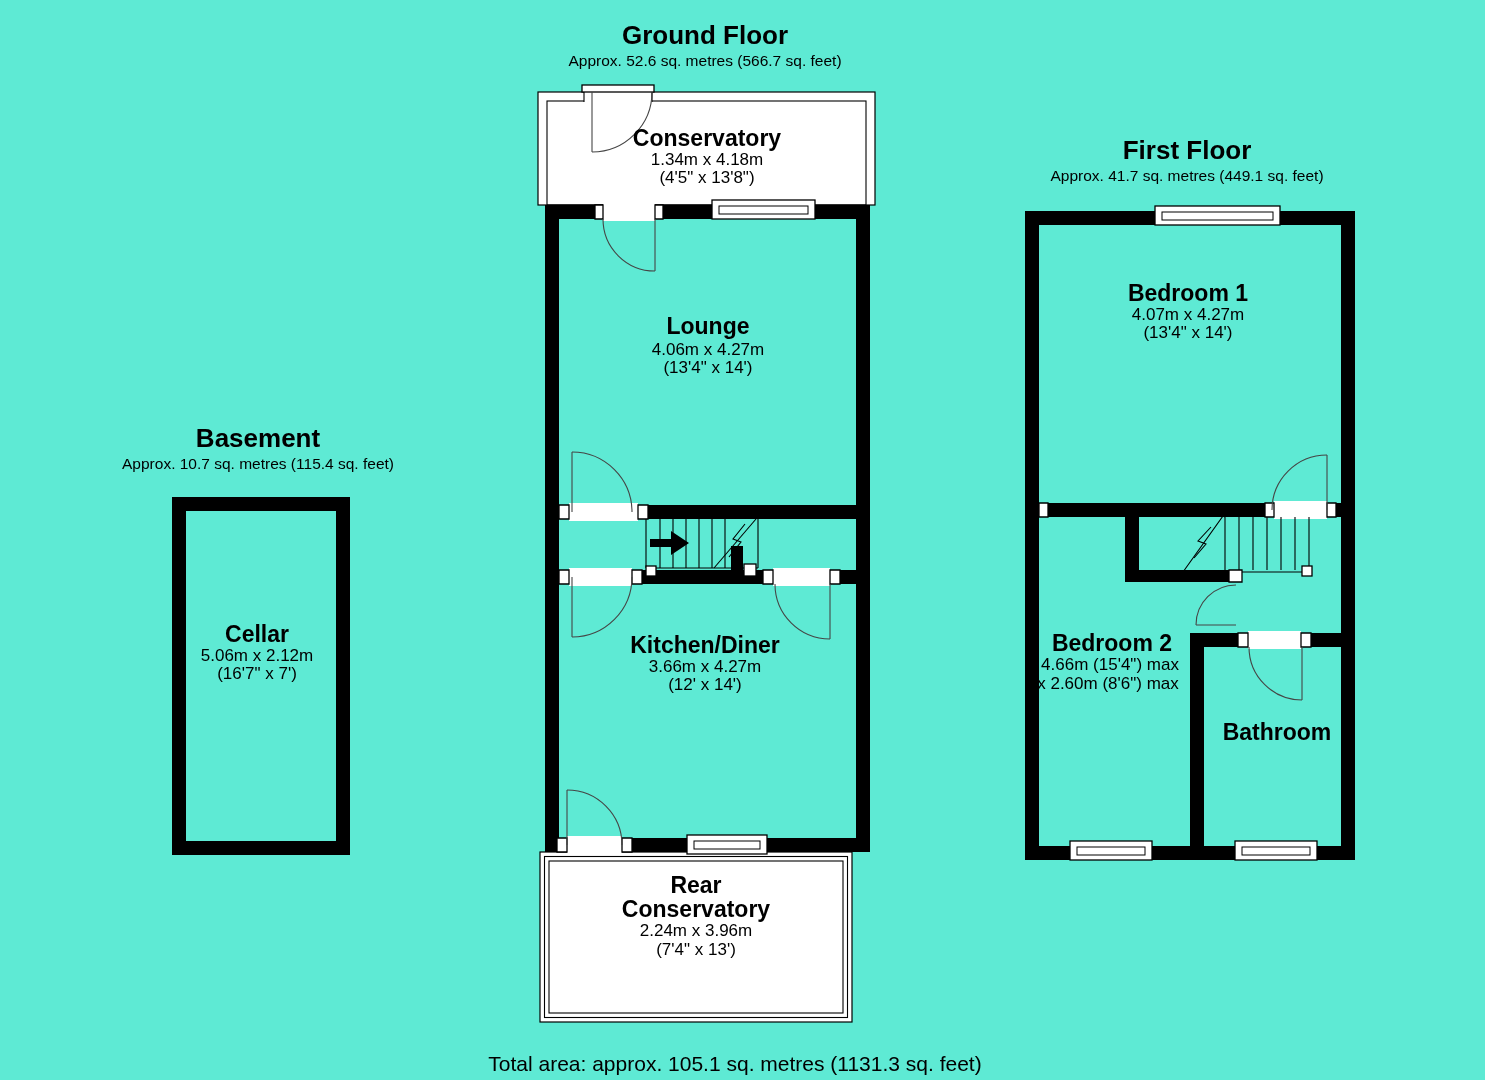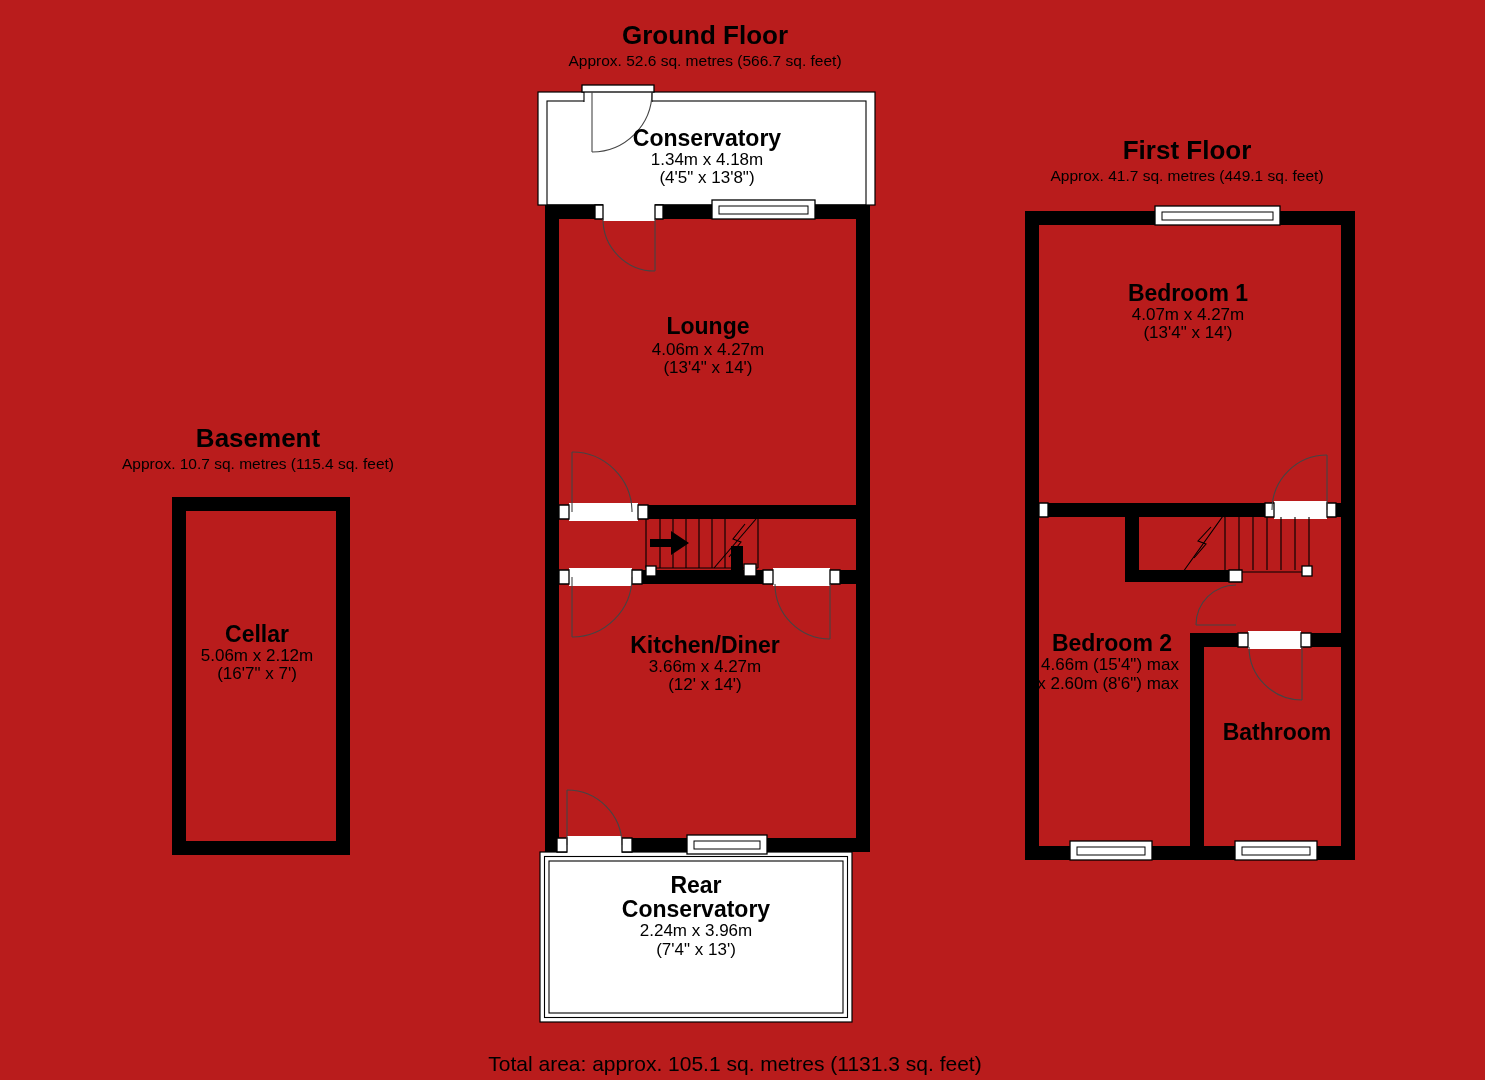--- a/index.html
+++ b/index.html
@@ -1,16 +1,16 @@
 <!DOCTYPE html>
 <html><head>
 <meta charset="utf-8">
 <style>
   html,body{margin:0;padding:0;background:#fff;}
-  .canvas{width:1485px;height:1080px;background:#b91c1c;position:relative;}
+  .canvas{width:1485px;height:1080px;background:#5eead4;position:relative;}
   svg text{font-family:"Liberation Sans","DejaVu Sans",sans-serif;fill:#000;}
   .ttl{font-size:26px;font-weight:bold;}
   .sub{font-size:15.5px;}
   .room{font-size:23px;font-weight:bold;}
   .dim{font-size:17px;}
   .total{font-size:21px;}
   .w{fill:#000;stroke:none;}
   .gap{fill:#fff;stroke:none;}
   .jamb{fill:#fff;stroke:#000;stroke-width:1.3;}
   .glz{fill:#fff;stroke:#000;stroke-width:1.2;}

